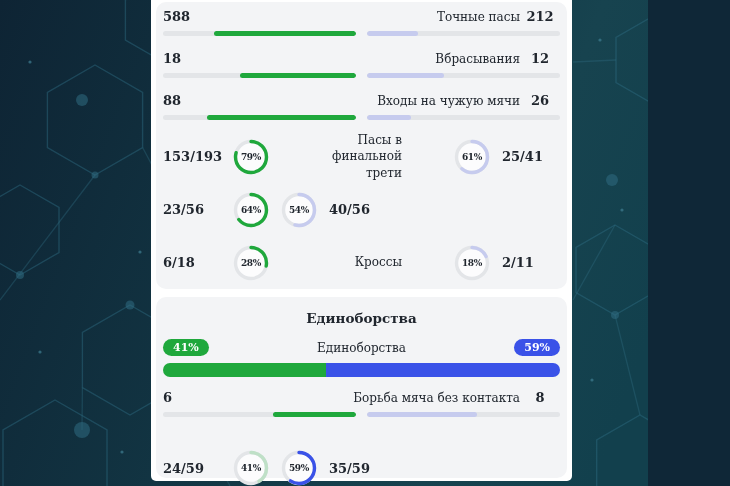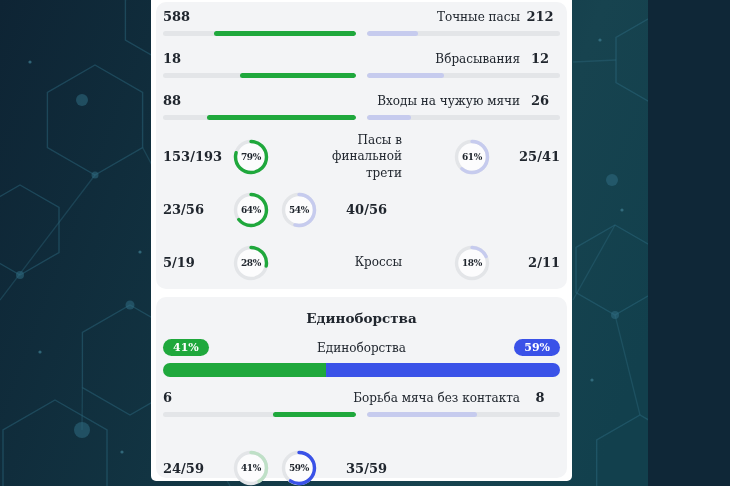--- a/index.html
+++ b/index.html
@@ -22,21 +22,21 @@
   .bar-pair{display:flex;gap:11px;margin-top:7px;}
   .track{flex:1;height:5px;border-radius:3px;background:var(--track,#e3e5e8);display:flex;overflow:hidden;}
   .track.home{justify-content:flex-end;}
   .fill{height:5px;border-radius:3px;}
   .fill.g{background:var(--green,#1fa83c);}
   .fill.p{background:var(--lavender,#c6cbee);}
 
   
   .donut-row{height:53px;display:flex;align-items:center;gap:12px;}
   .donut-row .val{width:58px;flex-shrink:0;font-size:13px;font-weight:600;}
-  .donut-row .val.right{text-align:right;}
+  .donut-row .val.right{}
   .donut-row .lbl{flex:1;text-align:right;font-size:12px;line-height:1.35;
                   padding:0 40px;box-sizing:border-box;}
   .donut-wrap{position:relative;width:36px;height:36px;flex-shrink:0;}
   .donut-wrap svg{width:36px;height:36px;display:block;}
   .donut-wrap .pct{position:absolute;inset:0;display:flex;align-items:center;justify-content:center;
                    font-size:9px;font-weight:700;letter-spacing:-0.3px;}
   .donut .track-c{fill:#fcfcfd;stroke:var(--track,#e3e5e8);stroke-width:3.4;}
   .donut .arc{fill:none;stroke-width:3.4;stroke-linecap:round;}
   .donut.g .arc{stroke:var(--green,#1fa83c);}
   .donut.p .arc{stroke:var(--lavender,#c6cbee);}
@@ -205,21 +205,21 @@
           <svg class="donut p" viewBox="0 0 36 36">
             <circle class="track-c" cx="18" cy="18" r="15.5"></circle>
             <circle class="arc" cx="18" cy="18" r="15.5" transform="rotate(-90 18 18)" stroke-dasharray="52.59026102109314 97.38937226128358"></circle>
           </svg>
           <span class="pct">54%</span>
         </div>
         <span class="val right">40/56</span>
       </div>
 
       <div class="donut-row">
-        <span class="val">5/19</span>
+        <span class="val">6/18</span>
         <div class="donut-wrap">
           <svg class="donut g" viewBox="0 0 36 36">
             <circle class="track-c" cx="18" cy="18" r="15.5"></circle>
             <circle class="arc" cx="18" cy="18" r="15.5" transform="rotate(-90 18 18)" stroke-dasharray="27.269024233159406 97.38937226128358"></circle>
           </svg>
           <span class="pct">28%</span>
         </div>
         <span class="lbl">Кроссы</span>
         <div class="donut-wrap">
           <svg class="donut p" viewBox="0 0 36 36">

